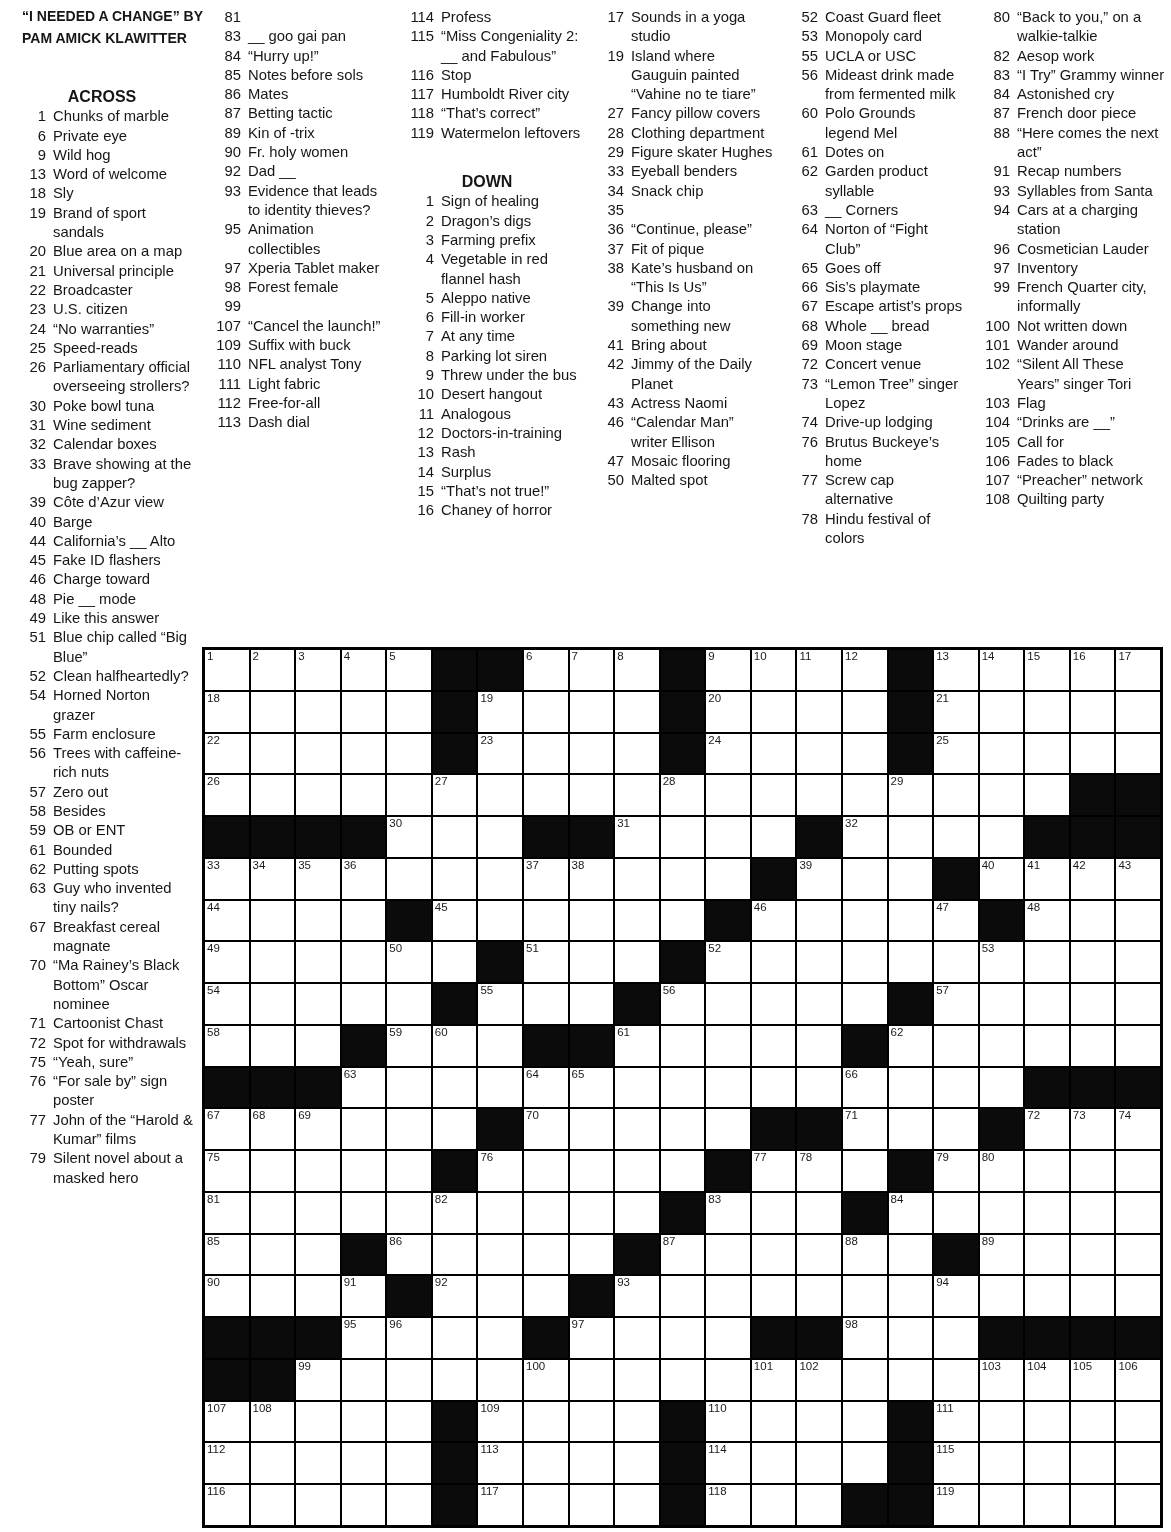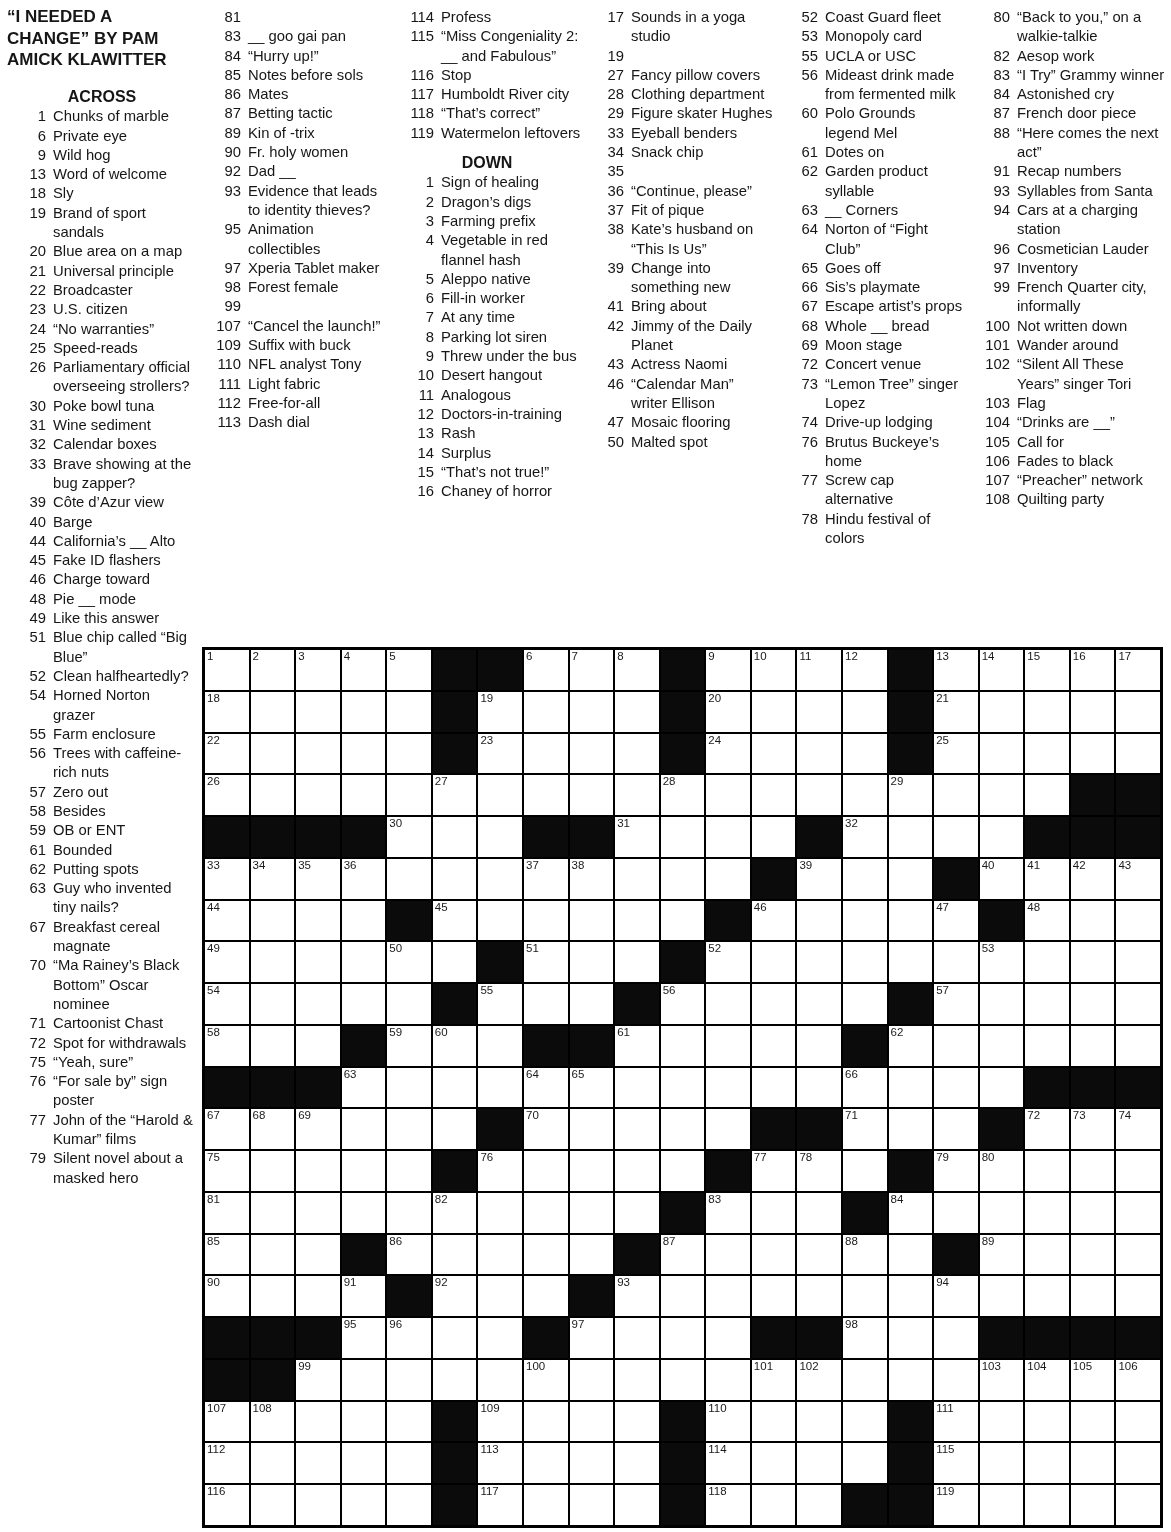--- a/index.html
+++ b/index.html
@@ -1,32 +1,32 @@
 <!DOCTYPE html>
 <html><head>
 <meta charset="utf-8">
 <style>
   html,body{margin:0;padding:0;}
   .page{position:relative;width:1171px;height:1532px;background:#ffffff;
         font-family:"Liberation Sans",sans-serif;color:#161616;overflow:hidden;}
-  .title{position:absolute;left:7px;top:6px;width:186px;font-weight:700;
-         font-size:17px;line-height:21.5px;}
+  .title{position:absolute;left:22px;top:6px;width:186px;font-weight:700;
+         font-size:14px;line-height:21.5px;}
   .clue-col{position:absolute;font-size:14.8px;line-height:19.3px;}
   #col1{left:8px;top:86px;width:188px;}
   #col2{left:203px;top:8px;width:184px;}
   #col3{left:392px;top:8px;width:190px;}
   #col4{left:586px;top:8px;width:188px;}
   #col5{left:780px;top:8px;width:184px;}
   #col6{left:968px;top:8px;width:200px;}
   .clue{display:flex;}
   .clue .num{flex:0 0 38px;text-align:right;padding-right:7px;}
   #col3 .clue .num,#col6 .clue .num{flex-basis:42px;}
   .clue .txt{flex:1;}
   .clue-header{font-weight:700;font-size:16px;text-align:center;margin:1px 0 1px;}
-  #col3 .clue-header{margin-top:10px;}
+  #col3 .clue-header{margin-top:29px;}
   .grid{position:absolute;left:202px;top:647px;width:961px;height:881px;
         box-sizing:border-box;border:2px solid #000;display:grid;
         grid-template-columns:repeat(21,1fr);grid-auto-rows:1fr;background:#000;}
   .cell{border:1px solid #000;background:#fff;position:relative;box-sizing:border-box;}
   .cell.black{background:#0b0b0b;}
   .cn{position:absolute;top:0;left:2px;font-size:11.5px;line-height:13px;color:#1a1a1a;}
 </style>
 </head>
 <body>
 
@@ -378,20 +378,21 @@
         <span class="txt">Chaney of horror</span>
       </div>
     </div>
   <div class="clue-col" id="col4">
       <div class="clue">
         <span class="num">17</span>
         <span class="txt">Sounds in a yoga studio</span>
       </div>
       <div class="clue">
         <span class="num">19</span>
+        <span class="txt">Island where Gauguin painted “Vahine no te tiare”</span>
       </div>
       <div class="clue">
         <span class="num">27</span>
         <span class="txt">Fancy pillow covers</span>
       </div>
       <div class="clue">
         <span class="num">28</span>
         <span class="txt">Clothing department</span>
       </div>
       <div class="clue">

